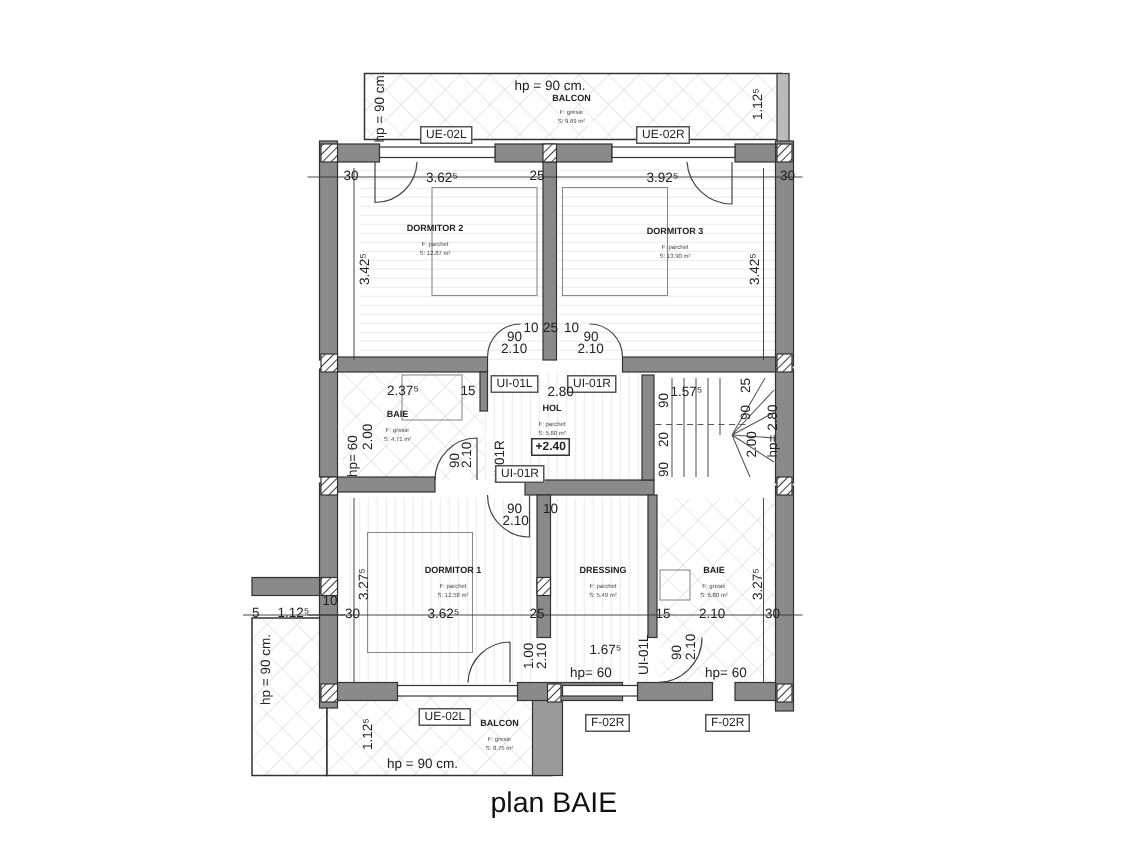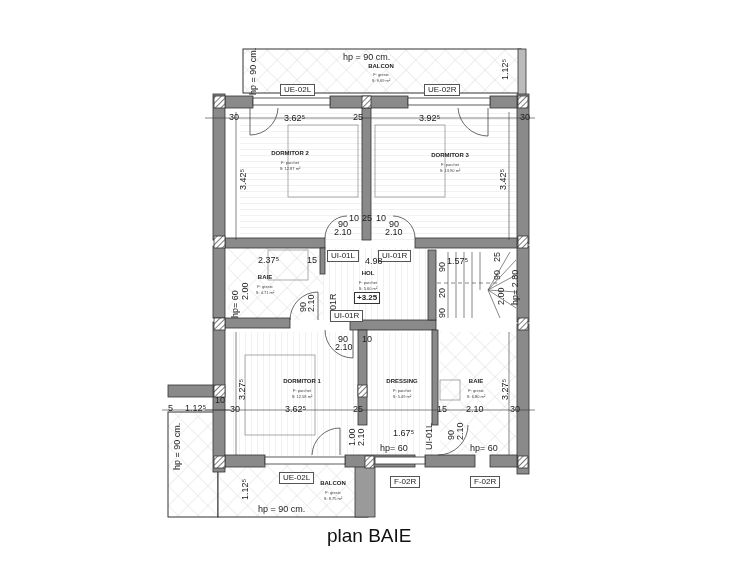--- a/index.html
+++ b/index.html
@@ -154,21 +154,21 @@
 <div class="lbl sub" style="left:381px;top:72px;">F: gresie</div>
 <div class="lbl sub" style="left:381px;top:78px;">S: 9.69 m²</div>
 <div class="lbl dimv" style="left:248px;top:95px;">hp = 90 cm.</div>
 <div class="lbl dimv" style="left:500px;top:80px;">1.12⁵</div>
 <div class="lbl tag" style="left:280px;top:84px;">UE-02L</div>
 <div class="lbl tag" style="left:424px;top:84px;">UE-02R</div>
 
 <div class="lbl dim" style="left:229px;top:112px;">30</div>
 <div class="lbl dim" style="left:284px;top:113px;">3.62⁵</div>
 <div class="lbl dim" style="left:353px;top:112px;">25</div>
-<div class="lbl dim" style="left:419px;top:113px;">3.92⁵</div>
+<div class="lbl dim" style="left:431px;top:113px;">3.92⁵</div>
 <div class="lbl dim" style="left:520px;top:112px;">30</div>
 
 <div class="lbl room" style="left:290px;top:150px;">DORMITOR 2</div>
 <div class="lbl sub" style="left:290px;top:160px;">F: parchet</div>
 <div class="lbl sub" style="left:290px;top:166px;">S: 12.87 m²</div>
 <div class="lbl room" style="left:450px;top:152px;">DORMITOR 3</div>
 <div class="lbl sub" style="left:450px;top:162px;">F: parchet</div>
 <div class="lbl sub" style="left:450px;top:168px;">S: 13.90 m²</div>
 <div class="lbl dimv" style="left:238px;top:190px;">3.42⁵</div>
 <div class="lbl dimv" style="left:498px;top:190px;">3.42⁵</div>
@@ -178,30 +178,30 @@
 <div class="lbl dim" style="left:376px;top:213px;">10</div>
 <div class="lbl dim" style="left:338px;top:219px;">90</div>
 <div class="lbl dim" style="left:389px;top:219px;">90</div>
 <div class="lbl dim" style="left:334px;top:227px;">2.10</div>
 <div class="lbl dim" style="left:385px;top:227px;">2.10</div>
 
 <div class="lbl tag" style="left:327px;top:250px;">UI-01L</div>
 <div class="lbl tag" style="left:378px;top:250px;">UI-01R</div>
 <div class="lbl dim" style="left:258px;top:255px;">2.37⁵</div>
 <div class="lbl dim" style="left:307px;top:255px;">15</div>
-<div class="lbl dim" style="left:365px;top:256px;">4.98</div>
+<div class="lbl dim" style="left:365px;top:256px;">2.80</div>
 <div class="lbl dim" style="left:447px;top:256px;">1.57⁵</div>
 
 <div class="lbl room" style="left:265px;top:274px;">BAIE</div>
 <div class="lbl sub" style="left:265px;top:284px;">F: gresie</div>
 <div class="lbl sub" style="left:265px;top:290px;">S: 4.71 m²</div>
 <div class="lbl room" style="left:368px;top:270px;">HOL</div>
 <div class="lbl sub" style="left:368px;top:280px;">F: parchet</div>
 <div class="lbl sub" style="left:368px;top:286px;">S: 5.60 m²</div>
-<div class="lbl elev" style="left:354px;top:292px;">+3.25</div>
+<div class="lbl elev" style="left:354px;top:292px;">+2.40</div>
 
 <div class="lbl dimv" style="left:230px;top:318px;">hp= 60</div>
 <div class="lbl dimv" style="left:240px;top:300px;">2.00</div>
 <div class="lbl dimv" style="left:298px;top:312px;">90</div>
 <div class="lbl dimv" style="left:306px;top:312px;">2.10</div>
 <div class="lbl dimv" style="left:328px;top:322px;">UI-01R</div>
 <div class="lbl tag" style="left:330px;top:310px;">UI-01R</div>
 
 <div class="lbl dimv" style="left:437px;top:272px;">90</div>
 <div class="lbl dimv" style="left:437px;top:298px;">20</div>

